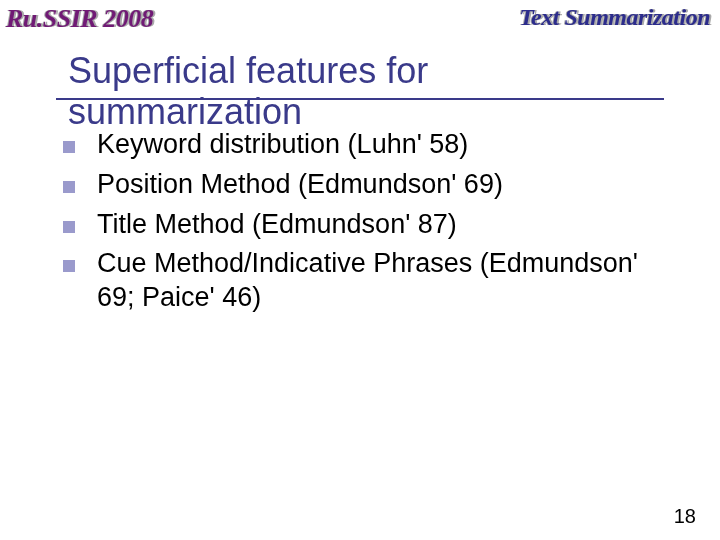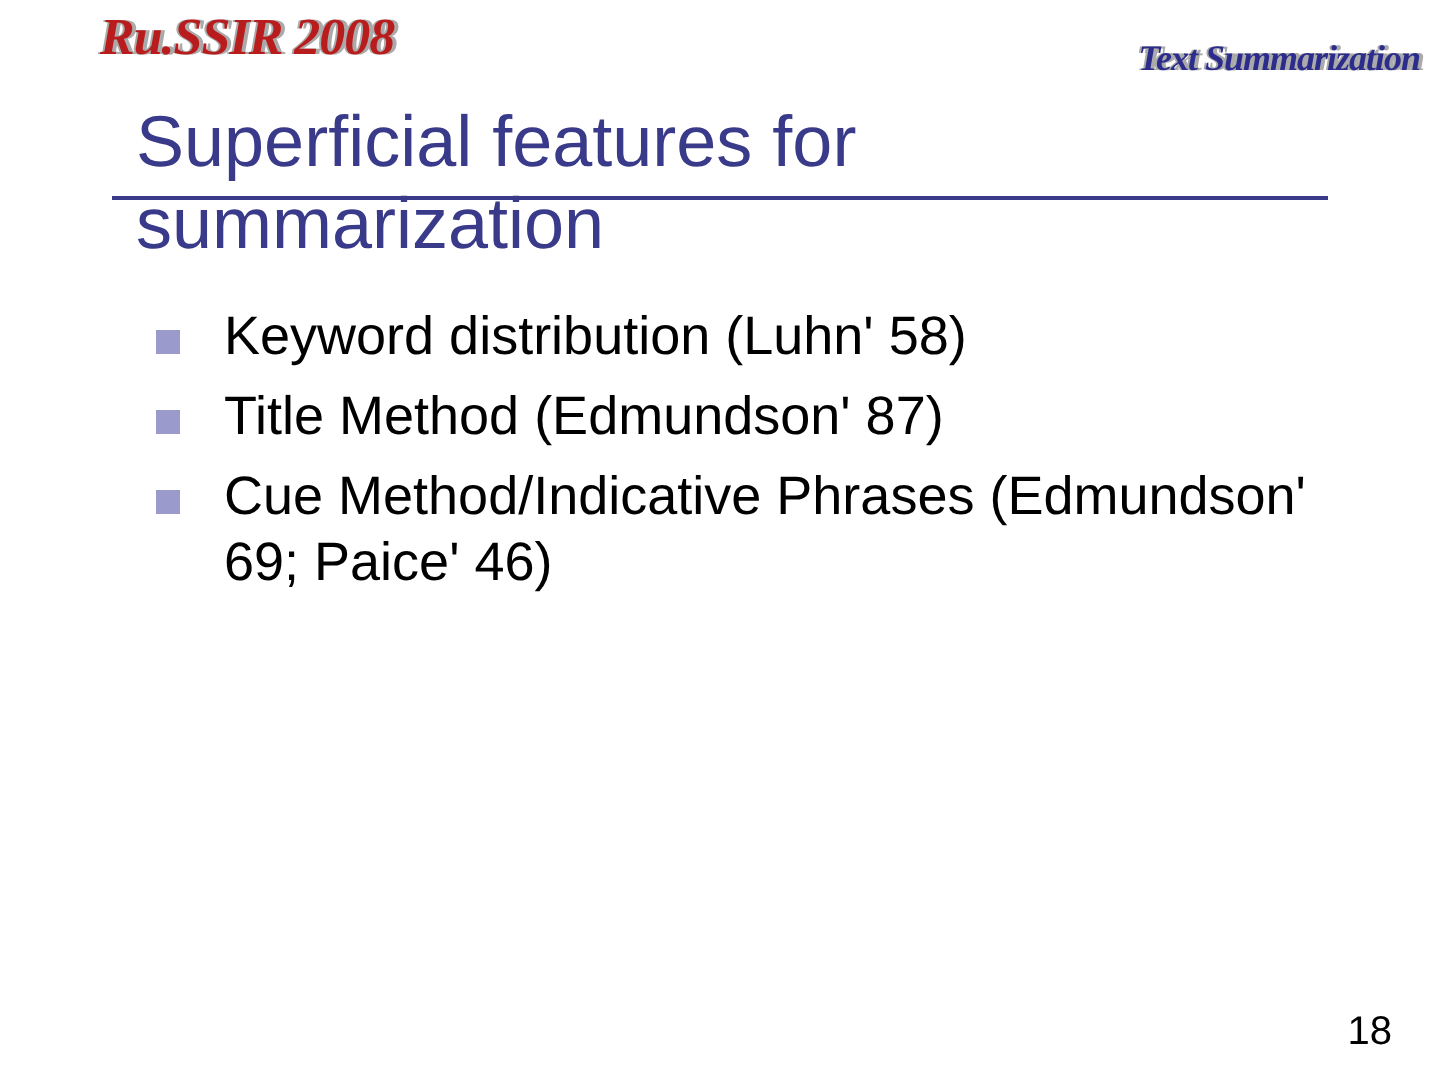--- a/index.html
+++ b/index.html
@@ -19,39 +19,37 @@
     box-sizing: border-box;
   }
   .header-left {
     position: absolute;
     top: 4px;
     left: 6px;
     font-family: "Times New Roman", Times, serif;
     font-style: italic;
     font-weight: bold;
     font-size: 26px;
-    color: #b91c1c;
+    color: #701a75;
     text-shadow: 2px 0 0 #aaa, -1px 0 0 #aaa;
     letter-spacing: -0.5px;
     white-space: nowrap;
-    margin-left: 44px;
   }
   .header-right {
     position: absolute;
     top: 4px;
     right: 10px;
     font-family: "Times New Roman", Times, serif;
     font-style: italic;
     font-weight: bold;
-    font-size: 18px;
+    font-size: 24px;
     color: #2c2c8c;
     text-shadow: 2px 0 0 #aaa, -1px 0 0 #aaa;
     letter-spacing: -0.5px;
     white-space: nowrap;
-    margin-top: 15px;
   }
   .title {
     position: absolute;
     top: 6px;
     left: 68px;
     width: 420px;
     font-family: Verdana, Geneva, sans-serif;
     font-size: 36px;
     line-height: 1.15;
     color: #3a3a8a;
@@ -62,23 +60,22 @@
     position: absolute;
     top: 98px;
     left: 56px;
     width: 608px;
     height: 0;
     border-top: 2.5px solid #3a3a8a;
   }
   .body {
     position: absolute;
     top: 128px;
-    left: 60px;
+    left: 45px;
     width: 610px;
-    margin-top: 24px;
   }
   .bullet-row {
     display: flex;
     align-items: flex-start;
     margin-bottom: 6px;
   }
   .bullet-marker {
     width: 12px;
     height: 12px;
     background: #9a9acc;
@@ -114,20 +111,24 @@
   <div class="title">Superficial features for summarization</div>
   <div class="title-rule"></div>
 
   <div class="body">
     <div class="bullet-row">
       <div class="bullet-marker"></div>
       <div class="bullet-text">Keyword distribution (Luhn' 58)</div>
     </div>
     <div class="bullet-row">
       <div class="bullet-marker"></div>
+      <div class="bullet-text">Position Method (Edmundson' 69)</div>
+    </div>
+    <div class="bullet-row">
+      <div class="bullet-marker"></div>
       <div class="bullet-text">Title Method (Edmundson' 87)</div>
     </div>
     <div class="bullet-row">
       <div class="bullet-marker"></div>
       <div class="bullet-text">Cue Method/Indicative Phrases (Edmundson' 69; Paice' 46)</div>
     </div>
   </div>
 
   <div class="page-number">18</div>
 

